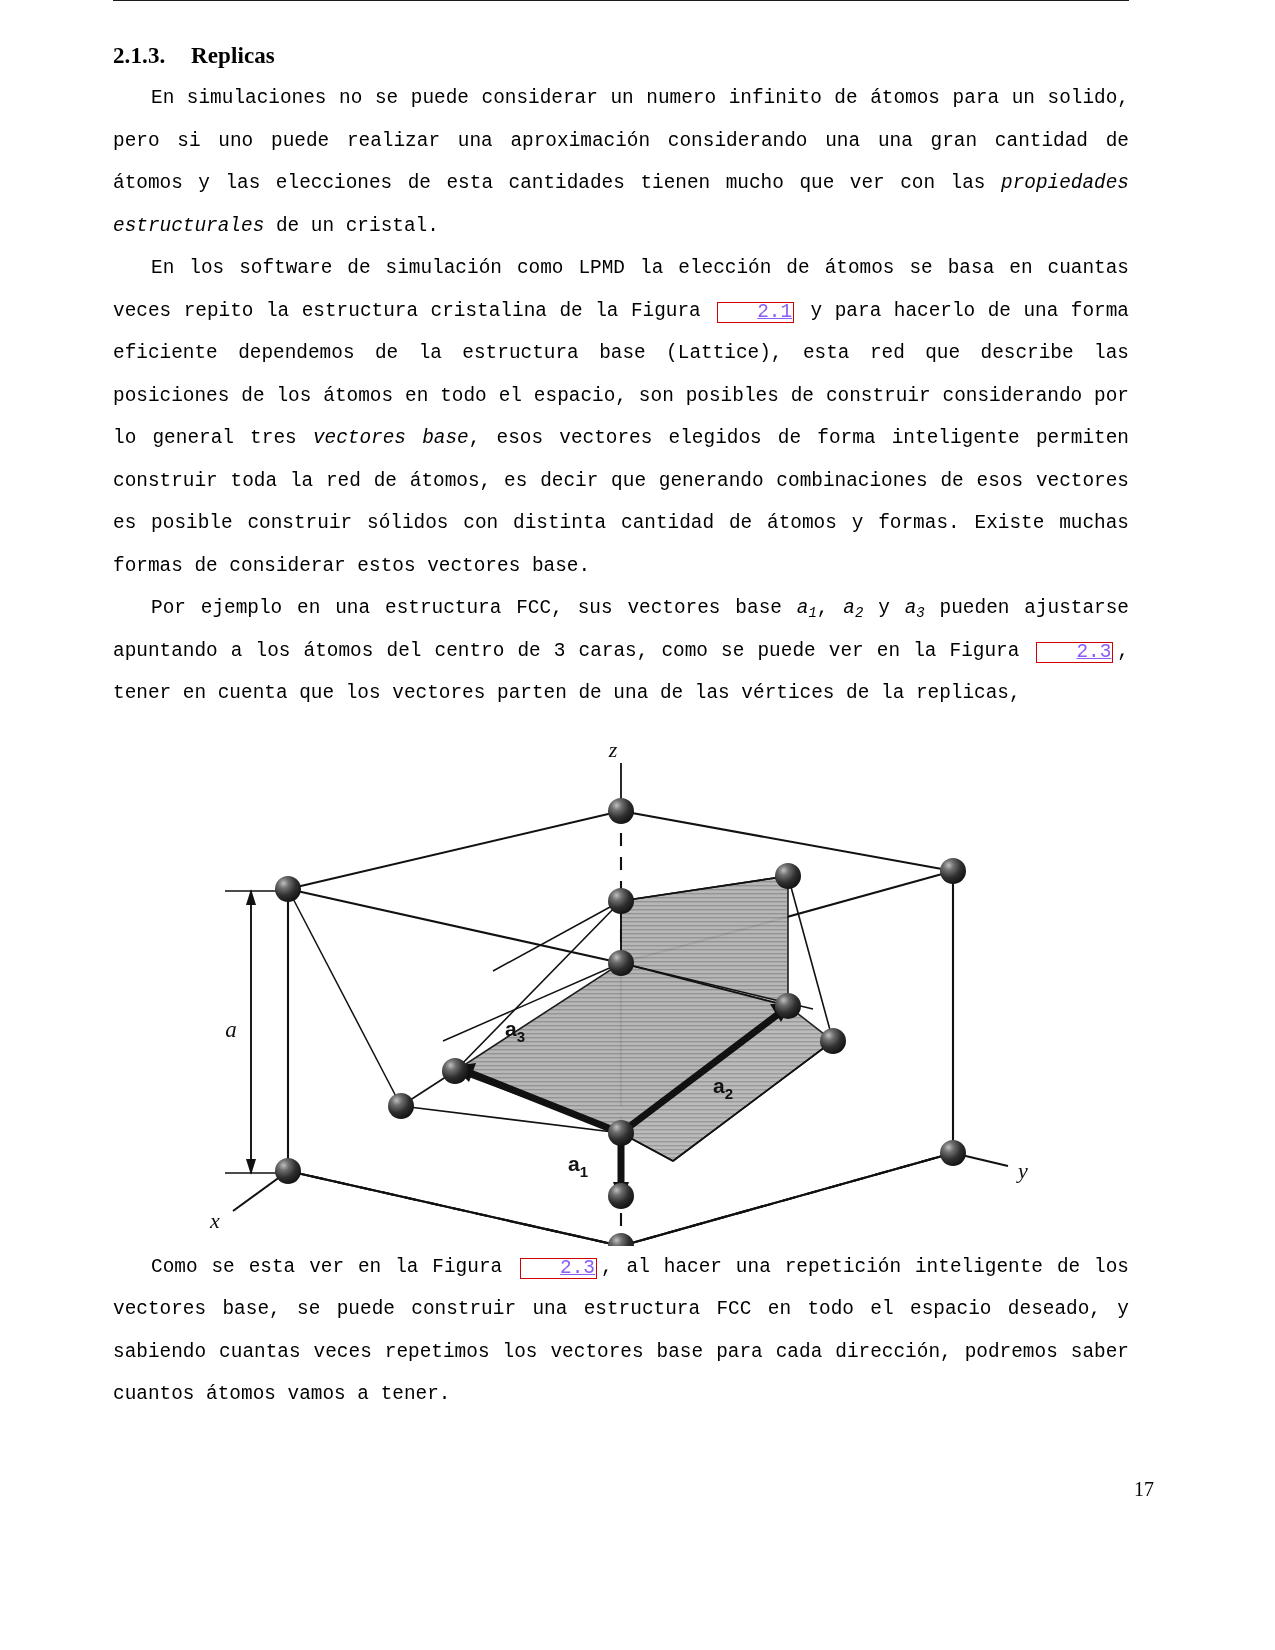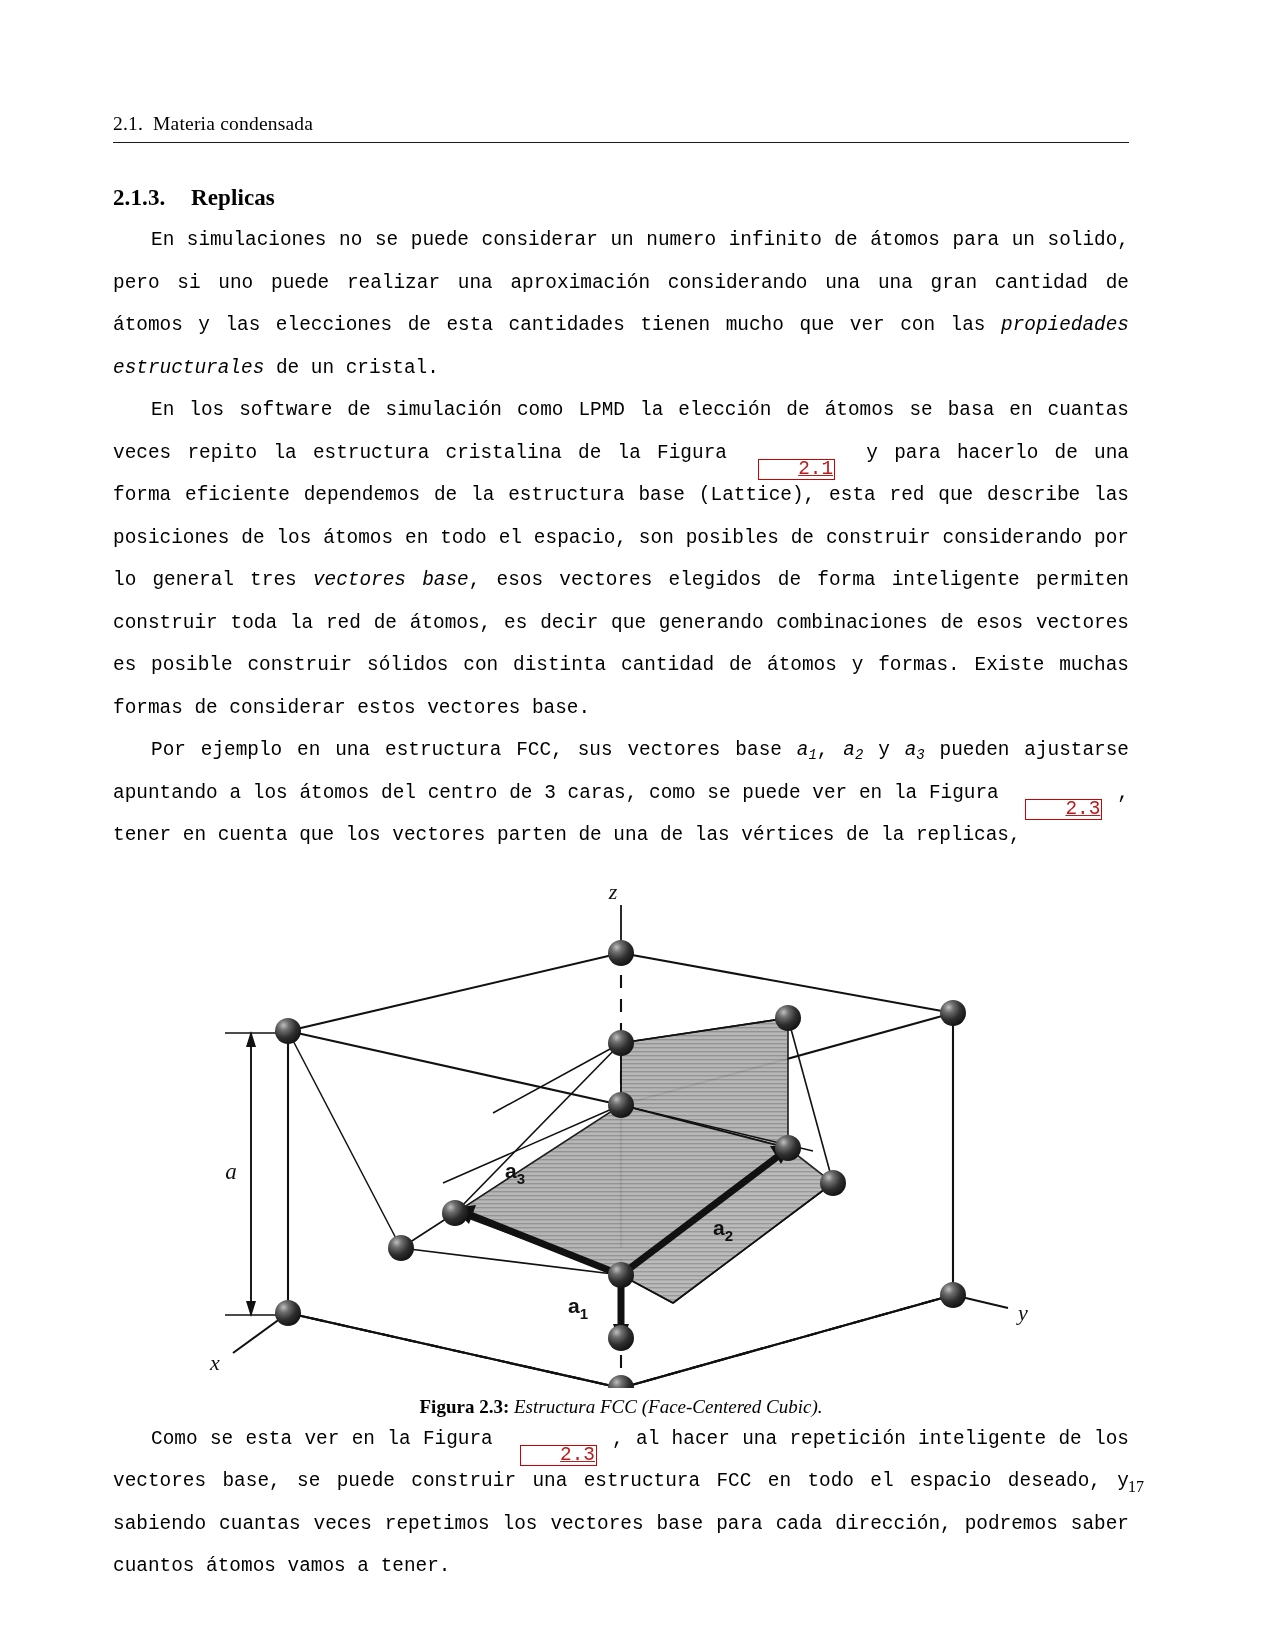--- a/index.html
+++ b/index.html
@@ -69,26 +69,26 @@
     font-style: italic;
     font-size: 0.72em;
     line-height: 0;
     vertical-align: -0.28em;
   }
 
   
   .ref {
     display: inline-block;
     border: 1.6px solid #d00000;
-    color: #b91c1c;
+    color: #8b5cf6;
     padding: 0 1px;
     line-height: 1.02;
-    margin: 0 15px;
+    margin: 0 4px;
     position: relative;
-    top: 16px;
+    top: 1px;
   }
 
   
   figure.fcc {
     margin: 26px 0 0 0;
     text-align: center;
   }
   .fig-canvas {
     width: 1016px;
     height: 505px;
@@ -101,34 +101,31 @@
     text-align: center;
   }
   figcaption .cap-lbl { font-weight: bold; }
   figcaption .cap-txt { font-style: italic; }
 
   .after-fig { margin-top: 36px; }
 
   
   .folio {
     position: absolute;
-    right: 131px;
+    right: 121px;
     top: 1478px;
-    font-size: 16px;
+    font-size: 20px;
   }
 </style>
 </head>
 <body>
 
 <div class="page">
   <div class="content">
 
-    <div class="runhead">
-      <span class="num">2.1.</span><span>Materia condensada</span>
-    </div>
     <hr class="rule">
 
     <h2 class="section-head">
       <span class="sec-num">2.1.3.</span><span>Replicas</span>
     </h2>
 
     <p class="body">
       <span>En simulaciones no se puede considerar un numero infinito de átomos para un solido, pero si uno puede realizar una aproximación considerando una una gran cantidad de átomos y las elecciones de esta cantidades tienen mucho que ver con las </span><span class="it">propiedades estructurales</span><span> de un cristal.</span>
     </p>
 
@@ -259,24 +256,20 @@
         <text x="500" y="16" font-family="Liberation Serif, serif" font-size="22" font-style="italic" text-anchor="middle" fill="#111111">z</text>
         <text x="102" y="487" font-family="Liberation Serif, serif" font-size="22" font-style="italic" text-anchor="middle" fill="#111111">x</text>
         <text x="910" y="437" font-family="Liberation Serif, serif" font-size="22" font-style="italic" text-anchor="middle" fill="#111111">y</text>
         <text x="118" y="296" font-family="Liberation Serif, serif" font-size="23" font-style="italic" text-anchor="middle" fill="#111111">a</text>
 
         <text x="392" y="295" font-family="Liberation Sans, sans-serif" font-size="21" font-weight="bold" fill="#111111">a<tspan font-size="15" dy="6">3</tspan></text>
         <text x="600" y="352" font-family="Liberation Sans, sans-serif" font-size="21" font-weight="bold" fill="#111111">a<tspan font-size="15" dy="6">2</tspan></text>
         <text x="455" y="430" font-family="Liberation Sans, sans-serif" font-size="21" font-weight="bold" fill="#111111">a<tspan font-size="15" dy="6">1</tspan></text>
       </svg>
 
-      <figcaption>
-        <span class="cap-lbl">Figura 2.3:</span>
-        <span class="cap-txt">Estructura FCC (Face-Centered Cubic).</span>
-      </figcaption>
     </figure>
 
     <p class="body after-fig">
       <span>Como se esta ver en la Figura </span><a class="ref" href="#">2.3</a><span>, al hacer una repetición inteligente de los vectores base, se puede construir una estructura FCC en todo el espacio deseado, y sabiendo cuantas veces repetimos los vectores base para cada dirección, podremos saber cuantos átomos vamos a tener.</span>
     </p>
 
 
   </div>
 
   <div class="folio">17</div>

